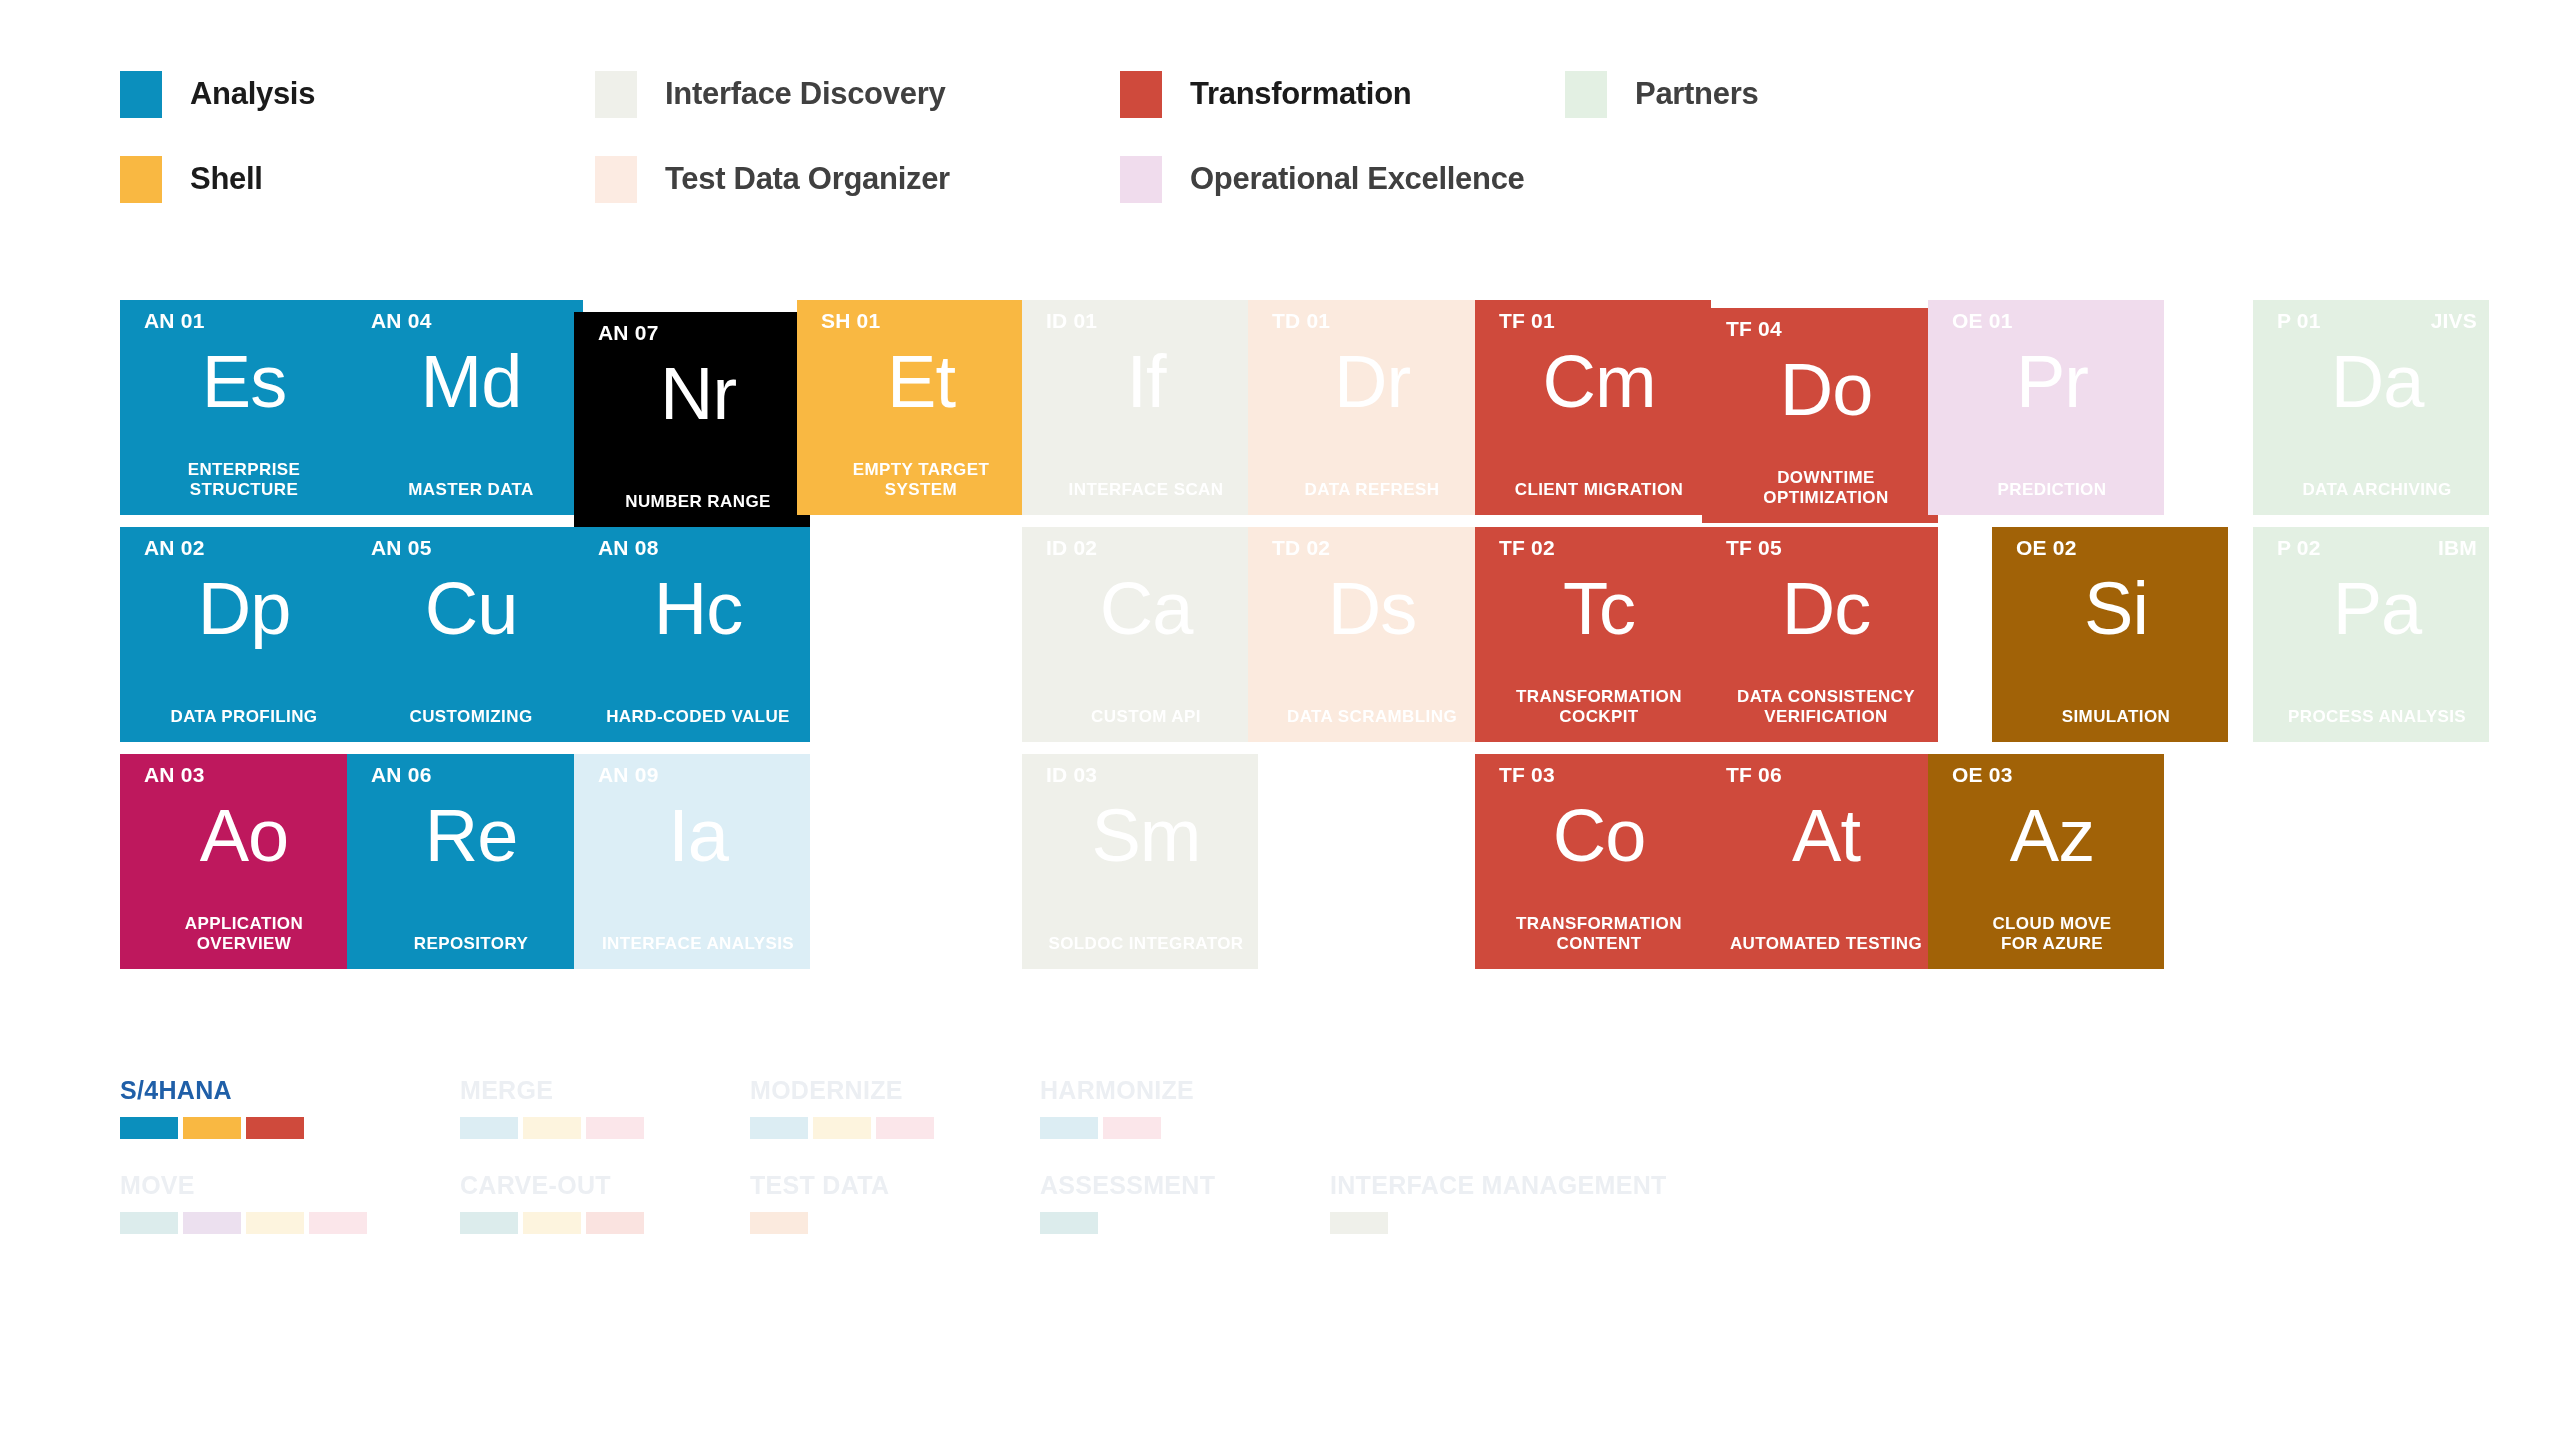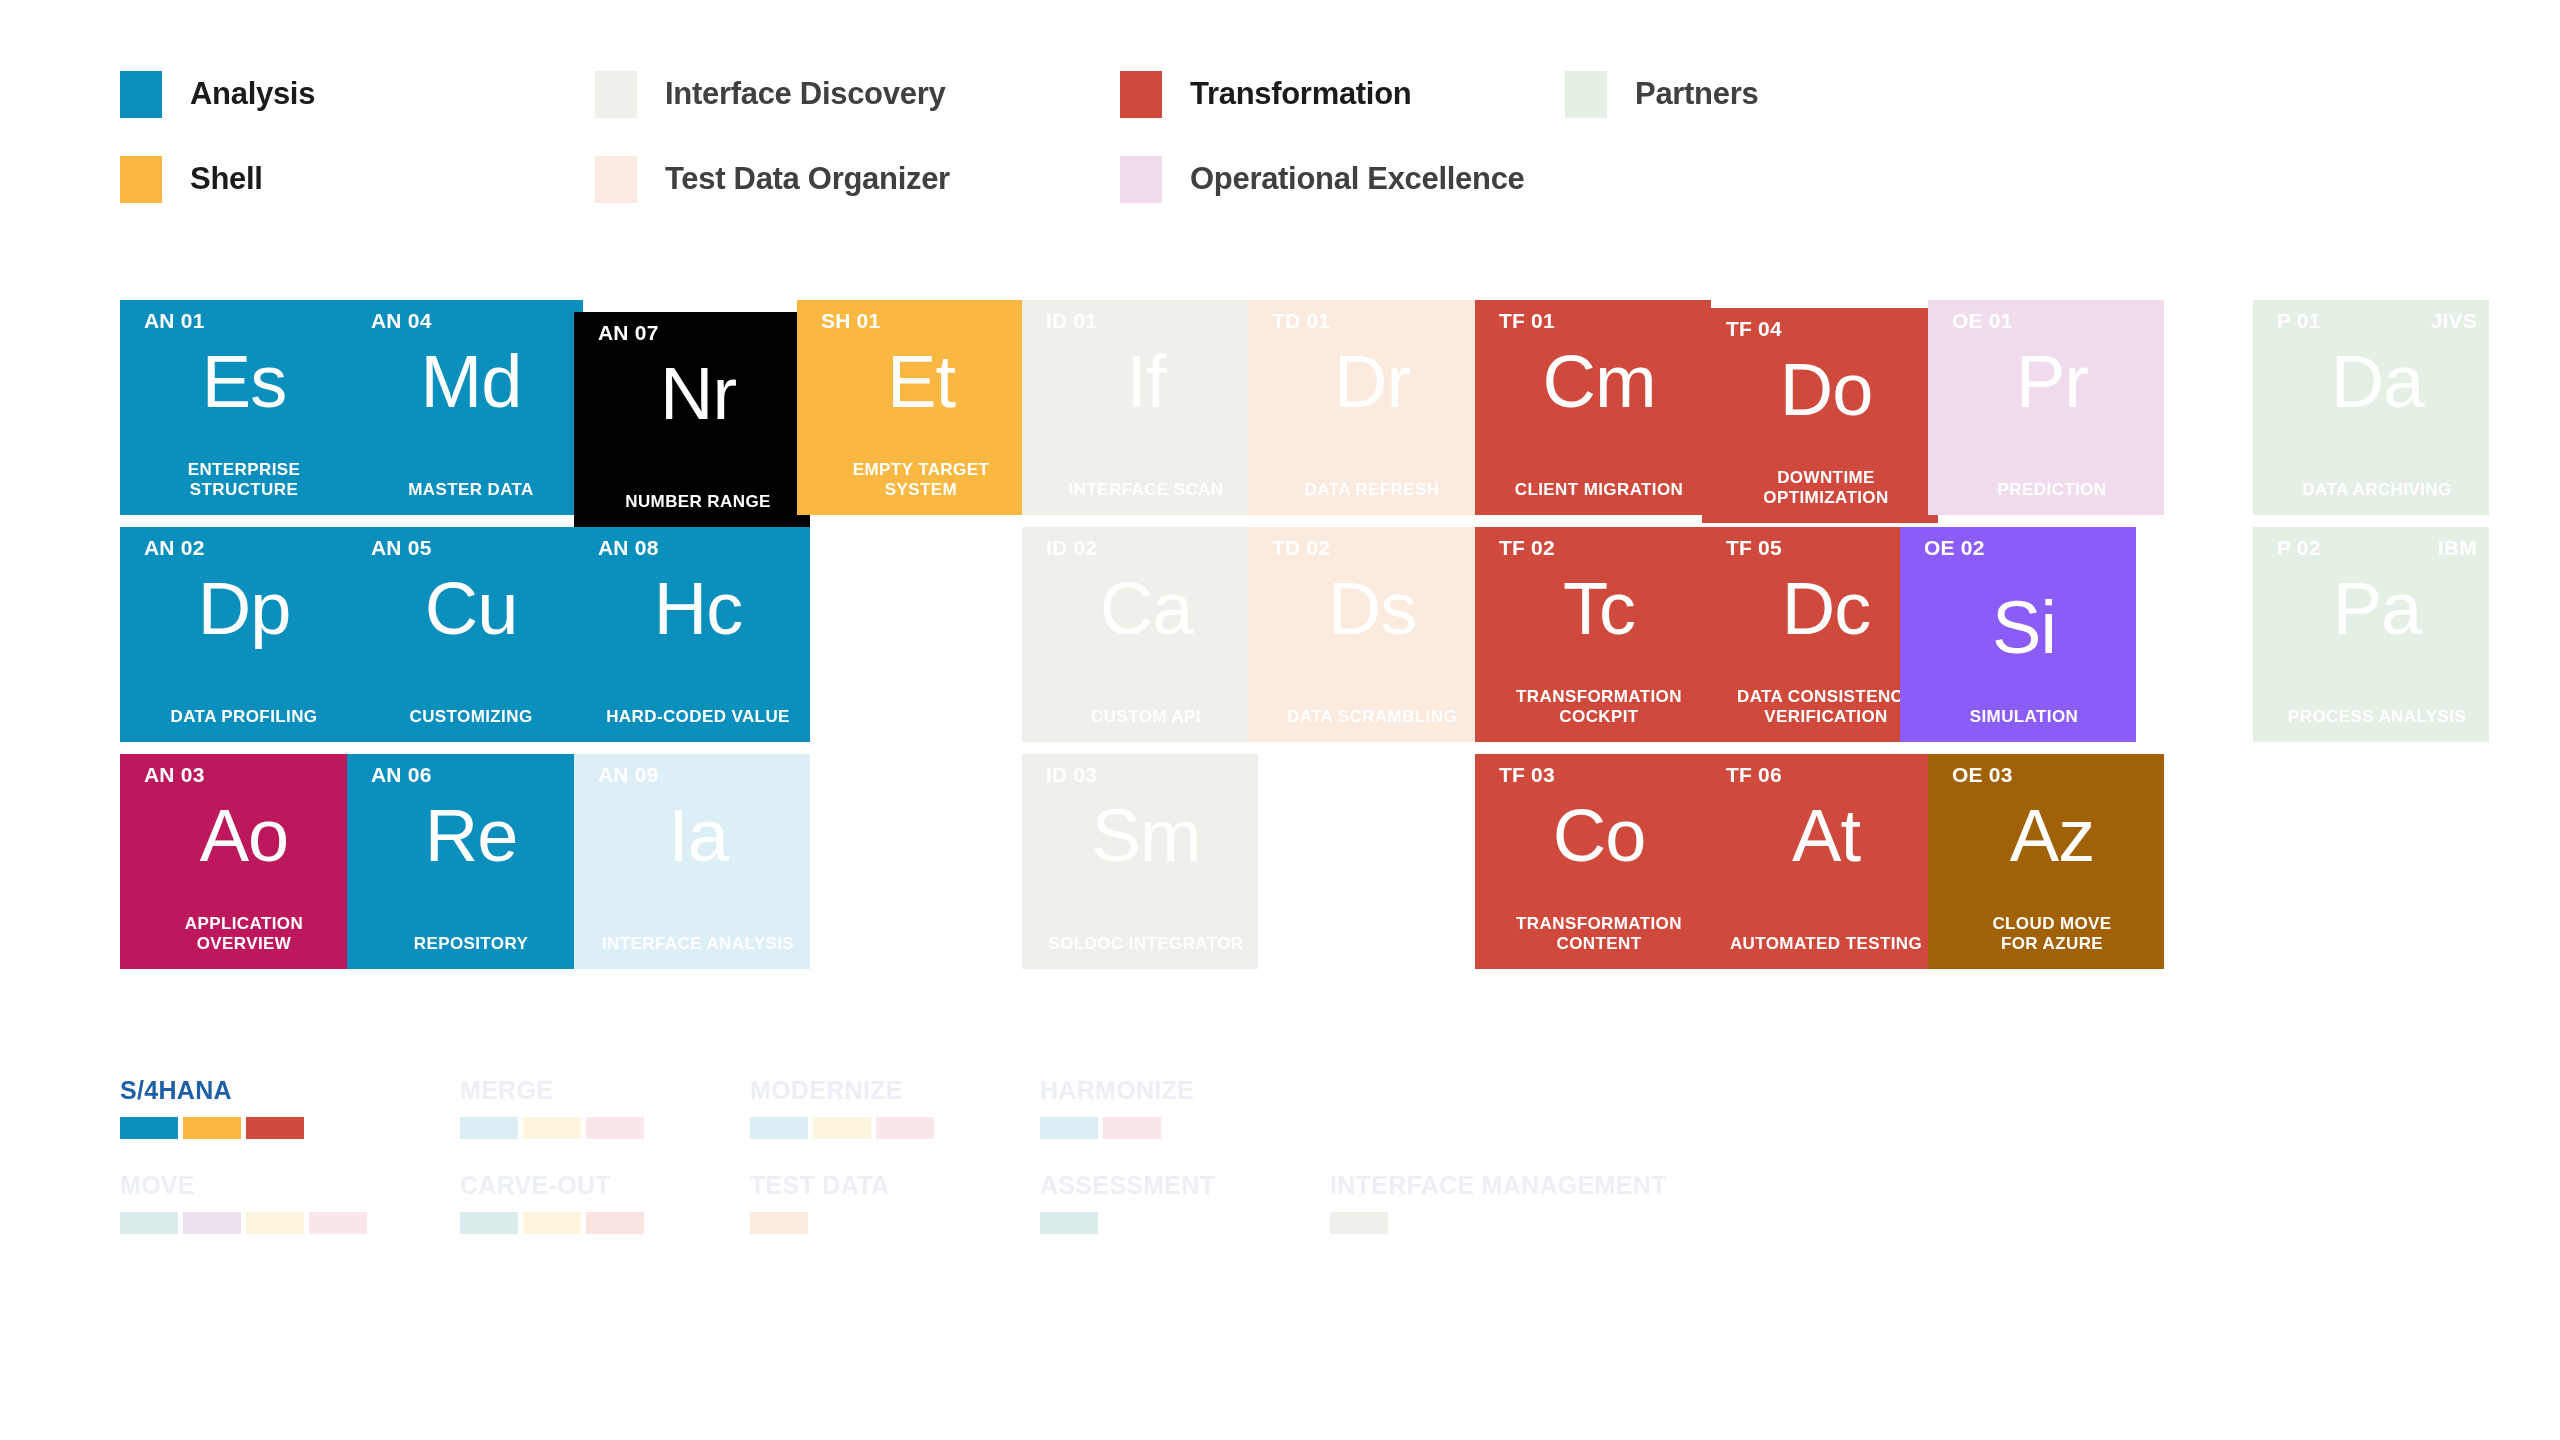--- a/index.html
+++ b/index.html
@@ -293,21 +293,21 @@
     <div class="tile active" style="left: 1582px; top: 454px; background: rgb(207, 74, 60);">
       <div class="tile-code">TF 06</div>
       <div class="tile-symbol">At</div>
       <div class="tile-name">AUTOMATED TESTING</div>
     </div>
     <div class="tile faded" style="left: 1808px; top: 0px; background: rgb(240, 220, 237);">
       <div class="tile-code">OE 01</div>
       <div class="tile-symbol">Pr</div>
       <div class="tile-name">PREDICTION</div>
     </div>
-    <div class="tile faded" style="left: 1780px; top: 227px; background: #8b5cf6; gap: 19px;">
+    <div class="tile faded" style="left: 1872px; top: 227px; background: #a16207;">
       <div class="tile-code">OE 02</div>
       <div class="tile-symbol">Si</div>
       <div class="tile-name">SIMULATION</div>
     </div>
     <div class="tile faded" style="left: 1808px; top: 454px; background: #a16207;">
       <div class="tile-code">OE 03</div>
       <div class="tile-symbol">Az</div>
       <div class="tile-name">CLOUD MOVE
 FOR AZURE</div>
     </div>

